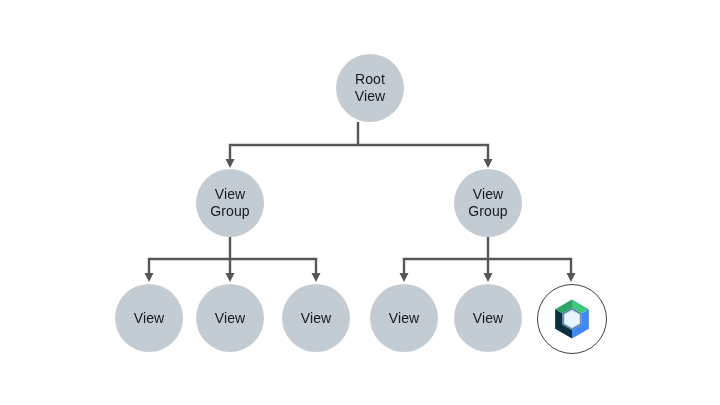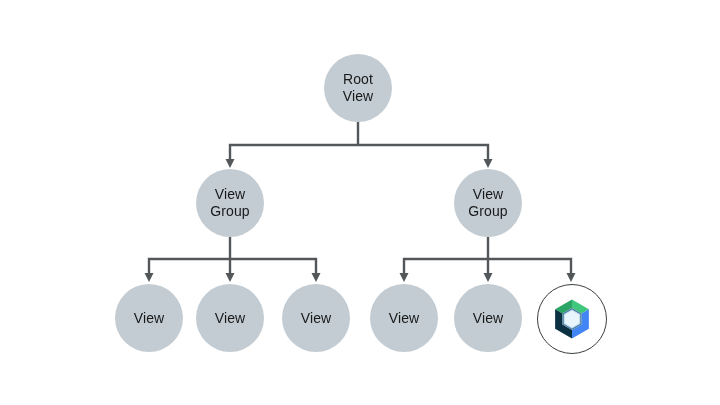--- a/index.html
+++ b/index.html
@@ -90,21 +90,21 @@
     <path class="arrowhead" d="M483.5 159 L492.5 159 L488 168 Z"></path>
 
     <path class="arrowhead" d="M144.5 273 L153.5 273 L149 282 Z"></path>
     <path class="arrowhead" d="M225.5 273 L234.5 273 L230 282 Z"></path>
     <path class="arrowhead" d="M311.5 273 L320.5 273 L316 282 Z"></path>
     <path class="arrowhead" d="M399.5 273 L408.5 273 L404 282 Z"></path>
     <path class="arrowhead" d="M483.5 273 L492.5 273 L488 282 Z"></path>
     <path class="arrowhead" d="M566.5 273 L575.5 273 L571 282 Z"></path>
   </svg>
 
-  <div class="node" style="left:324px; top:54px;">
+  <div class="node" style="left:336px; top:54px;">
     <span class="node-label">Root
 View</span>
   </div>
 
   <div class="node" style="left:196px; top:169px;">
     <span class="node-label">View
 Group</span>
   </div>
 
   <div class="node" style="left:454px; top:169px;">

